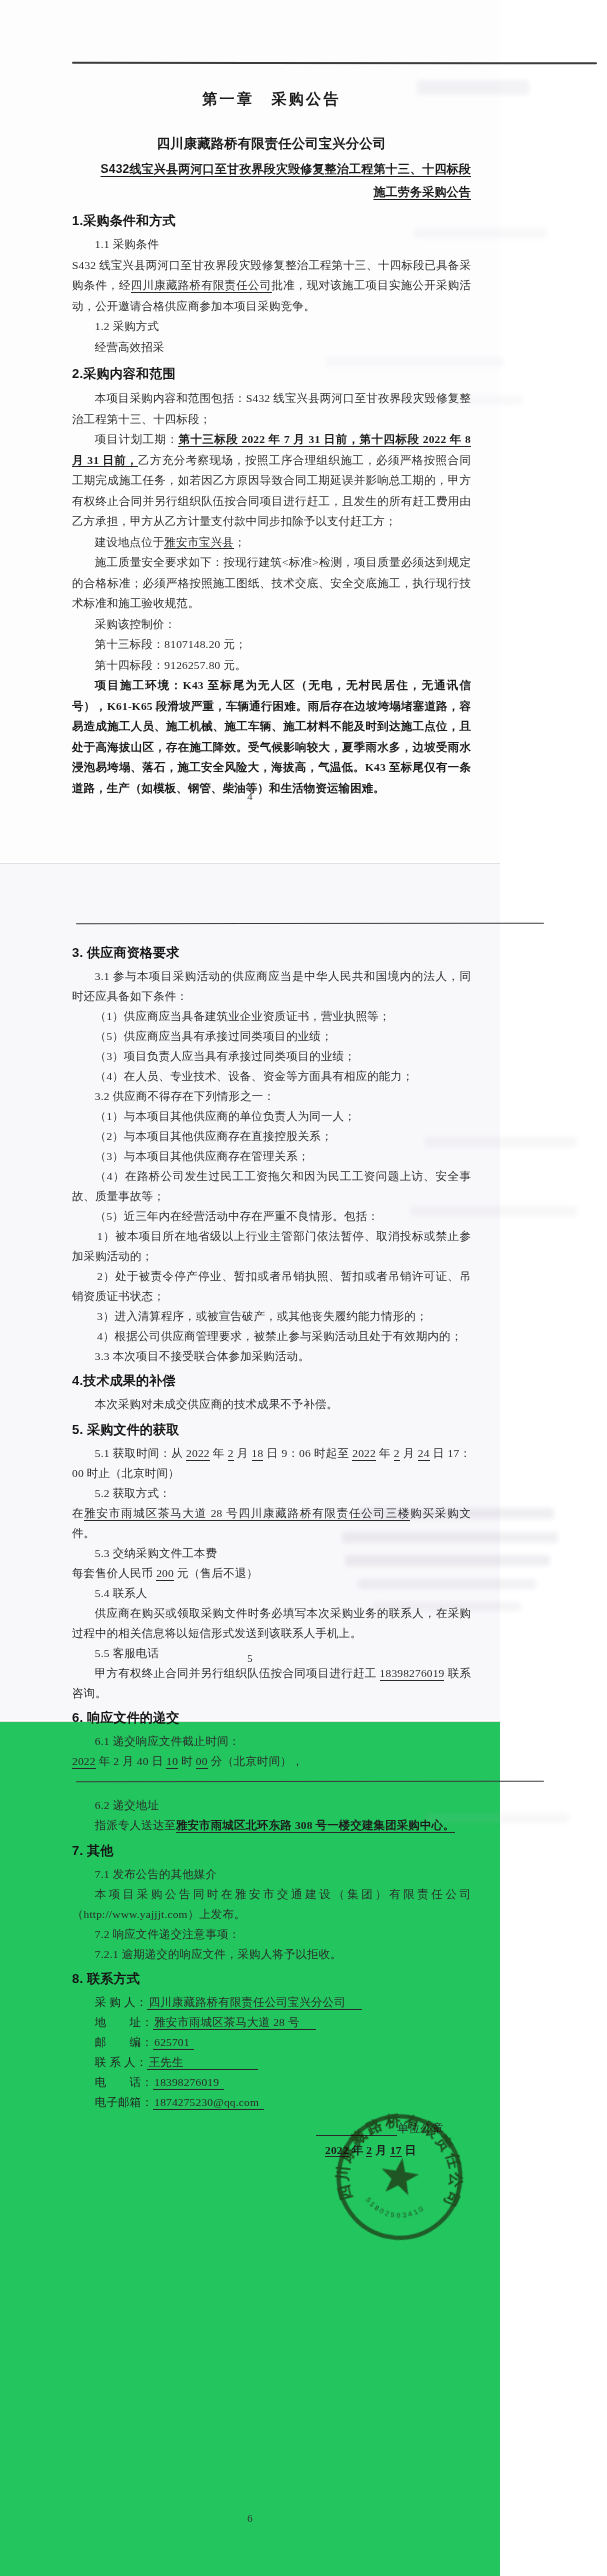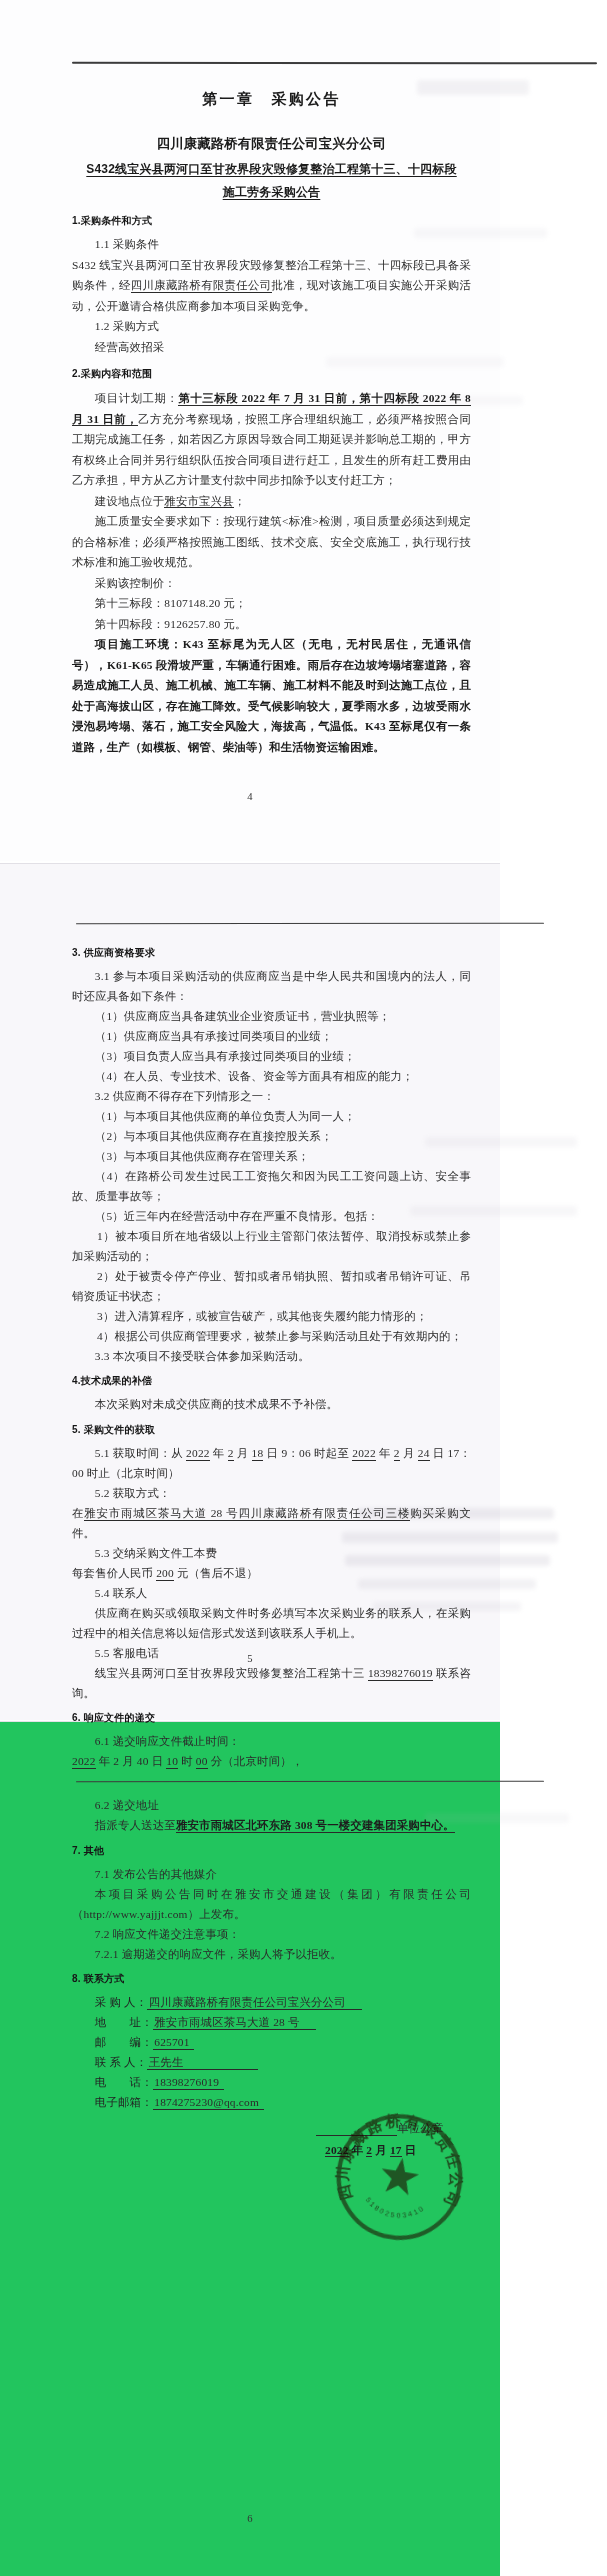--- a/index.html
+++ b/index.html
@@ -29,26 +29,26 @@
     font-family:"Liberation Sans","DejaVu Sans",sans-serif;font-weight:bold;
     font-size:15px;color:#1b1b1b;text-align:center;letter-spacing:2.3px;
     line-height:27px !important;margin-bottom:20px;
   }
   .company{
     font-family:"Liberation Sans","DejaVu Sans",sans-serif;font-weight:bold;
     font-size:13.3px;color:#1b1b1b;text-align:center;line-height:24px !important;margin-bottom:1.5px;
   }
   .proj{
     font-family:"Liberation Sans","DejaVu Sans",sans-serif;font-weight:bold;
-    font-size:12px;color:#1b1b1b;text-align:center;line-height:23px !important;
+    font-size:12px;color:#1b1b1b;text-align:right;line-height:23px !important;
     text-decoration:underline;text-underline-offset:3px;
   }
   .h2{
     font-family:"Liberation Sans","DejaVu Sans",sans-serif;font-weight:bold;
-    font-size:10px;color:#161616;line-height:21px !important;margin:4.6px 0 3px 0;text-align:left;
+    font-size:13px;color:#161616;line-height:21px !important;margin:4.6px 0 3px 0;text-align:left;
   }
   #p1 .h2{margin:6px 0 3.8px 0;}
   .ind{text-indent:2em;}
   .indp{text-indent:2em;}
   .ind2{text-indent:2.2em;}
   .b{font-weight:bold;color:#1d1d1d;}
   .u{border-bottom:0.9px solid #2a2a2a;padding-bottom:0.8px;}
   .contact{text-indent:2em;white-space:pre;}
   .clab{color:#222;}
   .cval{border-bottom:0.9px solid #2a2a2a;padding:0 4.6px 0.8px 1.5px;}
@@ -80,20 +80,21 @@
       <div class="blk title"><span>第一章　采购公告</span></div>
       <div class="blk company"><span>四川康藏路桥有限责任公司宝兴分公司</span></div>
       <div class="blk proj"><span>S432线宝兴县两河口至甘孜界段灾毁修复整治工程第十三、十四标段</span></div>
       <div class="blk proj"><span>施工劳务采购公告</span></div>
       <div class="blk h2"><span>1.采购条件和方式</span></div>
       <div class="blk ind"><span>1.1  采购条件</span></div>
       <div class="blk body"><span>S432 线宝兴县两河口至甘孜界段灾毁修复整治工程第十三、十四标段已具备采购条件，经</span><span class="u">四川康藏路桥有限责任公司</span><span>批准，现对该施工项目实施公开采购活动，公开邀请合格供应商参加本项目采购竞争。</span></div>
       <div class="blk ind"><span>1.2 采购方式</span></div>
       <div class="blk ind"><span>经营高效招采</span></div>
       <div class="blk h2"><span>2.采购内容和范围</span></div>
+      <div class="blk indp"><span>本项目采购内容和范围包括：S432 线宝兴县两河口至甘孜界段灾毁修复整治工程第十三、十四标段；</span></div>
       <div class="blk indp"><span>项目计划工期：</span><span class="b u">第十三标段 2022 年 7 月 31 日前，第十四标段 2022 年 8 月 31 日前，</span><span>乙方充分考察现场，按照工序合理组织施工，必须严格按照合同工期完成施工任务，如若因乙方原因导致合同工期延误并影响总工期的，甲方有权终止合同并另行组织队伍按合同项目进行赶工，且发生的所有赶工费用由乙方承担，甲方从乙方计量支付款中同步扣除予以支付赶工方；</span></div>
       <div class="blk indp"><span>建设地点位于</span><span class="u">雅安市宝兴县</span><span>；</span></div>
       <div class="blk indp"><span>施工质量安全要求如下：按现行建筑&lt;标准&gt;检测，项目质量必须达到规定的合格标准；必须严格按照施工图纸、技术交底、安全交底施工，执行现行技术标准和施工验收规范。</span></div>
       <div class="blk ind"><span>采购该控制价：</span></div>
       <div class="blk ind"><span>第十三标段：8107148.20 元；</span></div>
       <div class="blk ind"><span>第十四标段：9126257.80 元。</span></div>
       <div class="blk indp"><span class="b">项目施工环境：K43 至标尾为无人区（无电，无村民居住，无通讯信号），K61-K65 段滑坡严重，车辆通行困难。雨后存在边坡垮塌堵塞道路，容易造成施工人员、施工机械、施工车辆、施工材料不能及时到达施工点位，且处于高海拔山区，存在施工降效。受气候影响较大，夏季雨水多，边坡受雨水浸泡易垮塌、落石，施工安全风险大，海拔高，气温低。K43 至标尾仅有一条道路，生产（如模板、钢管、柴油等）和生活物资运输困难。</span></div>
     </div>
   <div class="pnum">4</div>
 </div>
@@ -104,21 +105,21 @@
   <div class="ghost" style="left:410px;top:342px;width:167px;height:10px;opacity:.10;"></div>
   <div class="ghost" style="left:357px;top:644px;width:197px;height:10.6px;opacity:.20;"></div>
   <div class="ghost" style="left:342px;top:668px;width:216px;height:10.6px;opacity:.19;"></div>
   <div class="ghost" style="left:345px;top:691px;width:205px;height:10.6px;opacity:.20;"></div>
   <div class="ghost" style="left:358px;top:715px;width:178px;height:10px;opacity:.16;"></div>
   <div class="ghost" style="left:373px;top:738px;width:148px;height:9px;opacity:.13;"></div>
   <div class="content">
       <div class="blk h2"><span>3.  供应商资格要求</span></div>
       <div class="blk ind"><span>3.1 参与本项目采购活动的供应商应当是中华人民共和国境内的法人，同时还应具备如下条件：</span></div>
       <div class="blk ind"><span>（1）供应商应当具备建筑业企业资质证书，营业执照等；</span></div>
-      <div class="blk ind"><span>（1）供应商应当具有承接过同类项目的业绩；</span></div>
+      <div class="blk ind"><span>（5）供应商应当具有承接过同类项目的业绩；</span></div>
       <div class="blk ind"><span>（3）项目负责人应当具有承接过同类项目的业绩；</span></div>
       <div class="blk ind"><span>（4）在人员、专业技术、设备、资金等方面具有相应的能力；</span></div>
       <div class="blk ind"><span>3.2 供应商不得存在下列情形之一：</span></div>
       <div class="blk ind"><span>（1）与本项目其他供应商的单位负责人为同一人；</span></div>
       <div class="blk ind"><span>（2）与本项目其他供应商存在直接控股关系；</span></div>
       <div class="blk ind"><span>（3）与本项目其他供应商存在管理关系；</span></div>
       <div class="blk ind"><span>（4）在路桥公司发生过民工工资拖欠和因为民工工资问题上访、安全事故、质量事故等；</span></div>
       <div class="blk ind"><span>（5）近三年内在经营活动中存在严重不良情形。包括：</span></div>
       <div class="blk ind2"><span>1）被本项目所在地省级以上行业主管部门依法暂停、取消投标或禁止参加采购活动的；</span></div>
       <div class="blk ind2"><span>2）处于被责令停产停业、暂扣或者吊销执照、暂扣或者吊销许可证、吊销资质证书状态；</span></div>
@@ -129,21 +130,21 @@
       <div class="blk ind"><span>本次采购对未成交供应商的技术成果不予补偿。</span></div>
       <div class="blk h2"><span>5.  采购文件的获取</span></div>
       <div class="blk ind"><span>5.1 获取时间：从 </span><span class="u">2022</span><span> 年 </span><span class="u">2</span><span> 月 </span><span class="u">18</span><span> 日 9：06 时起至 </span><span class="u">2022</span><span> 年 </span><span class="u">2</span><span> 月 </span><span class="u">24</span><span> 日 17：00 时止（北京时间）</span></div>
       <div class="blk ind"><span>5.2  获取方式：</span></div>
       <div class="blk body"><span>在</span><span class="u">雅安市雨城区茶马大道 28 号四川康藏路桥有限责任公司三楼</span><span>购买采购文件。</span></div>
       <div class="blk ind"><span>5.3 交纳采购文件工本费</span></div>
       <div class="blk body"><span>每套售价人民币 </span><span class="u">200</span><span> 元（售后不退）</span></div>
       <div class="blk ind"><span>5.4 联系人</span></div>
       <div class="blk indp"><span>供应商在购买或领取采购文件时务必填写本次采购业务的联系人，在采购过程中的相关信息将以短信形式发送到该联系人手机上。</span></div>
       <div class="blk ind"><span>5.5 客服电话</span></div>
-      <div class="blk indp"><span>线宝兴县两河口至甘孜界段灾毁修复整治工程第十三 </span><span class="u">18398276019</span><span> 联系咨询。</span></div>
+      <div class="blk indp"><span>甲方有权终止合同并另行组织队伍按合同项目进行赶工 </span><span class="u">18398276019</span><span> 联系咨询。</span></div>
       <div class="blk h2"><span>6.  响应文件的递交</span></div>
       <div class="blk ind"><span>6.1 递交响应文件截止时间：</span></div>
       <div class="blk body"><span class="u">2022</span><span> 年 2 月 40 日 </span><span class="u">10</span><span> 时 </span><span class="u">00</span><span> 分（北京时间），</span></div>
     </div>
   <div class="pnum">5</div>
 </div>
 
 <div class="page" id="p3">
   <div class="rule"></div>
   <div class="ghost" style="left:425px;top:91px;width:144px;height:10px;opacity:.09;"></div>

